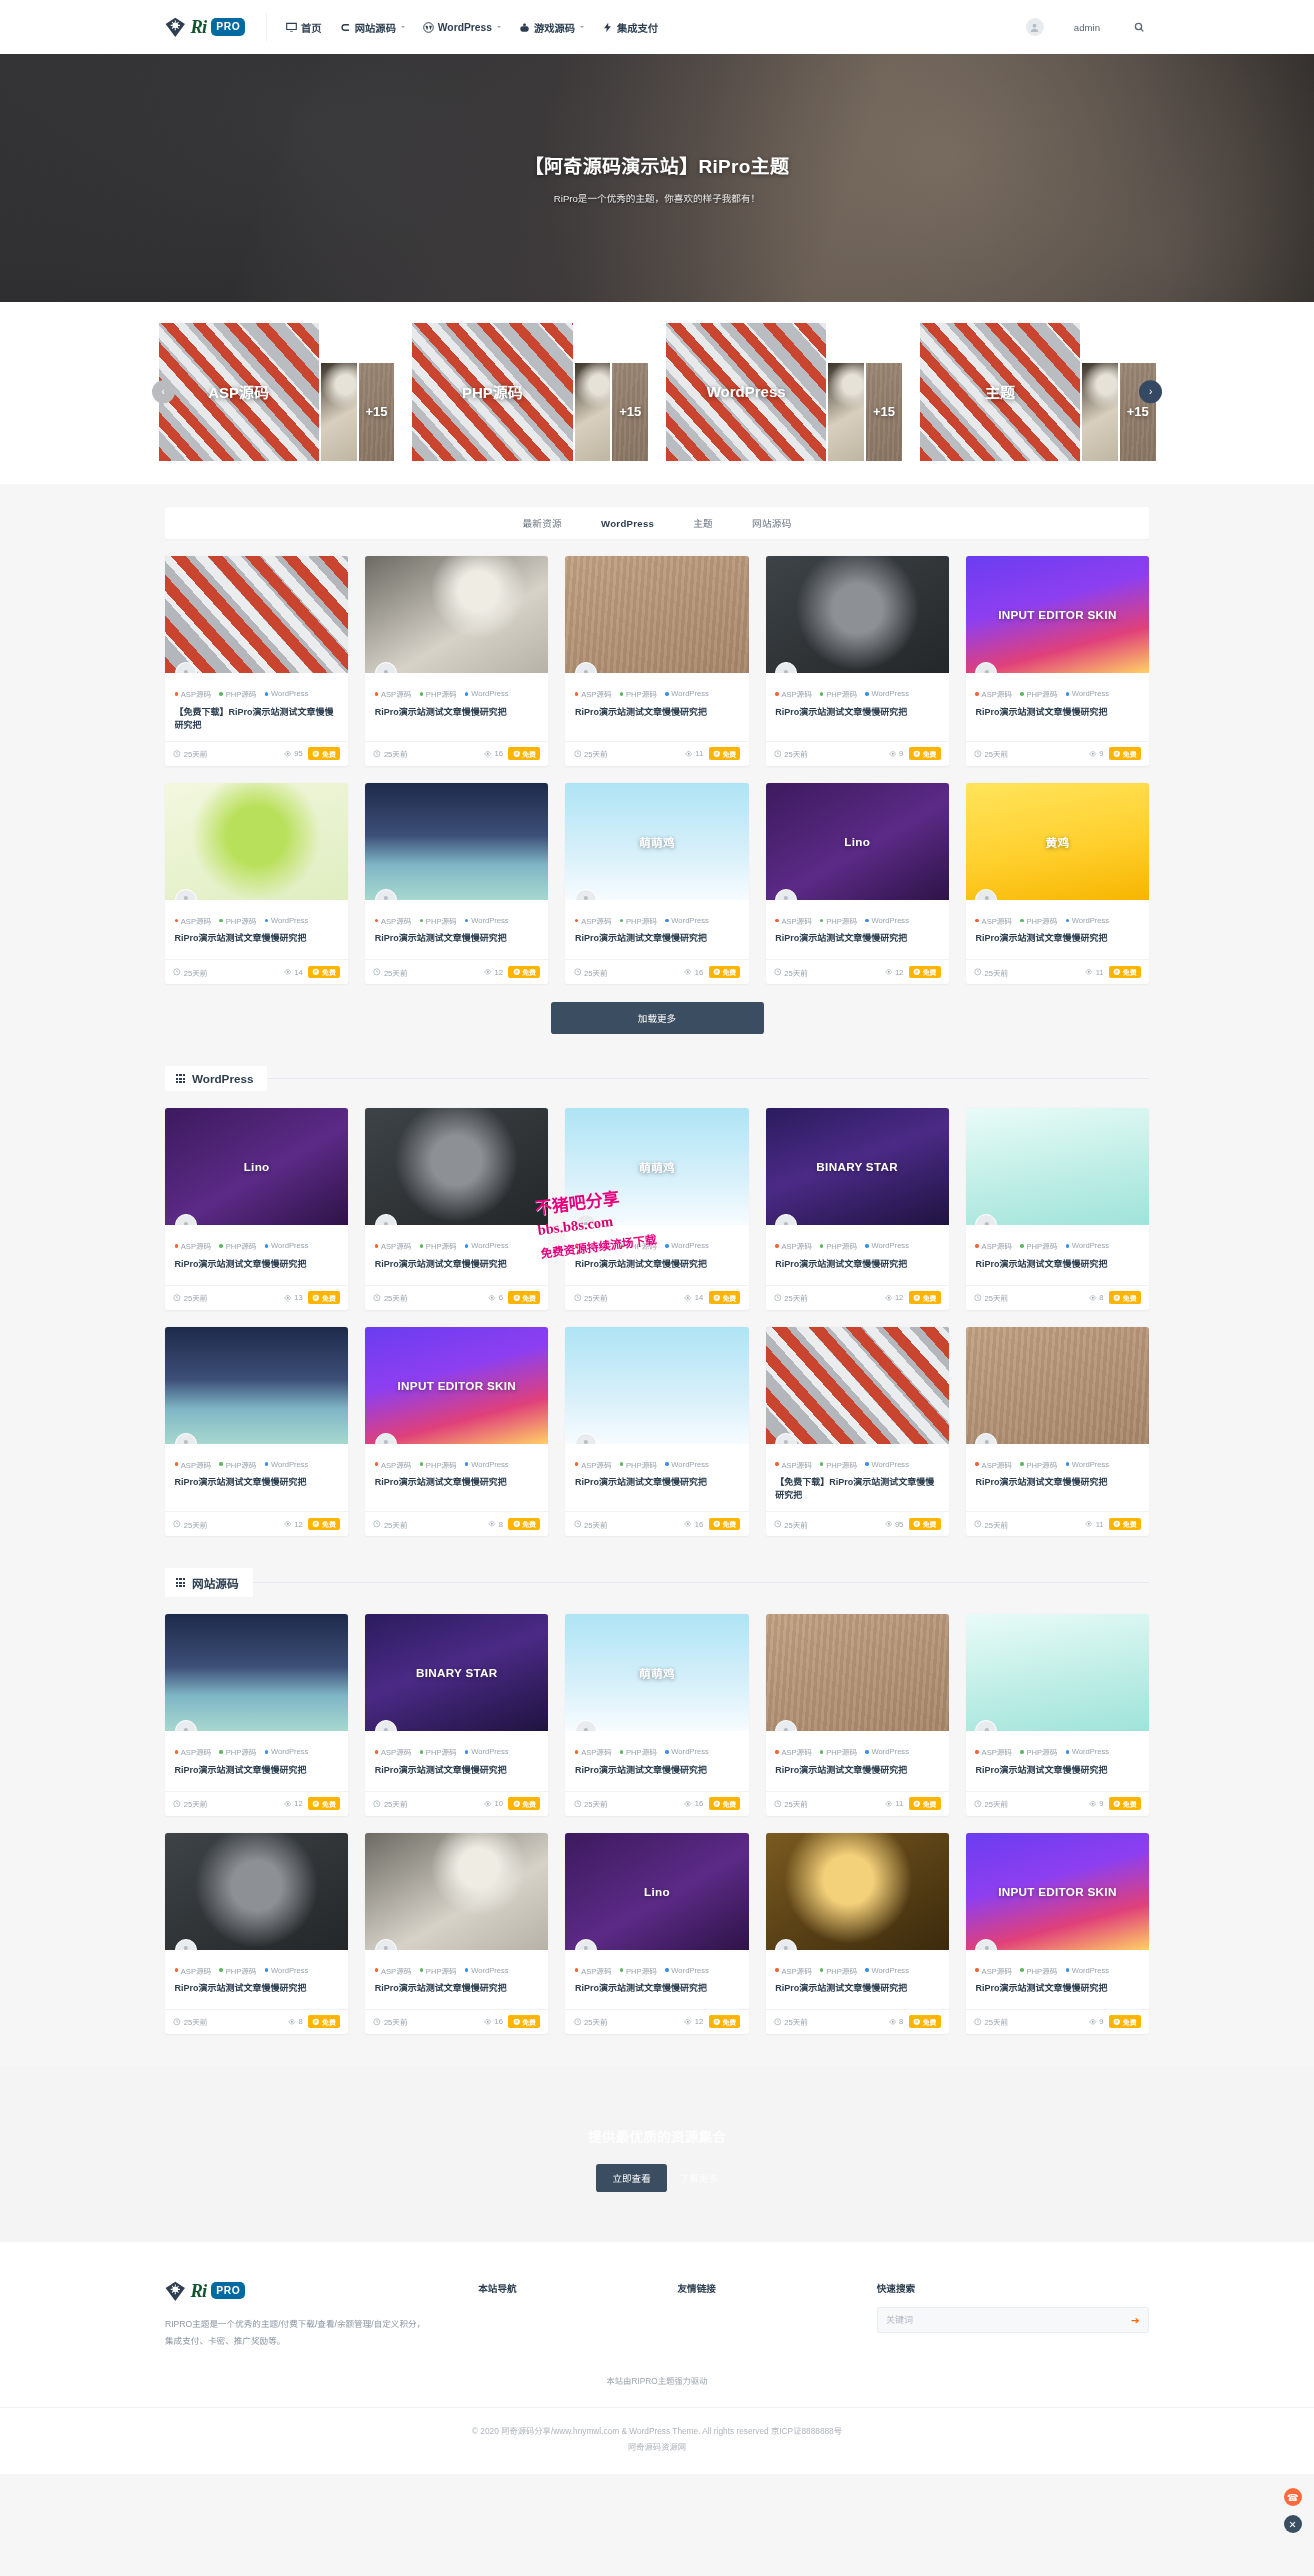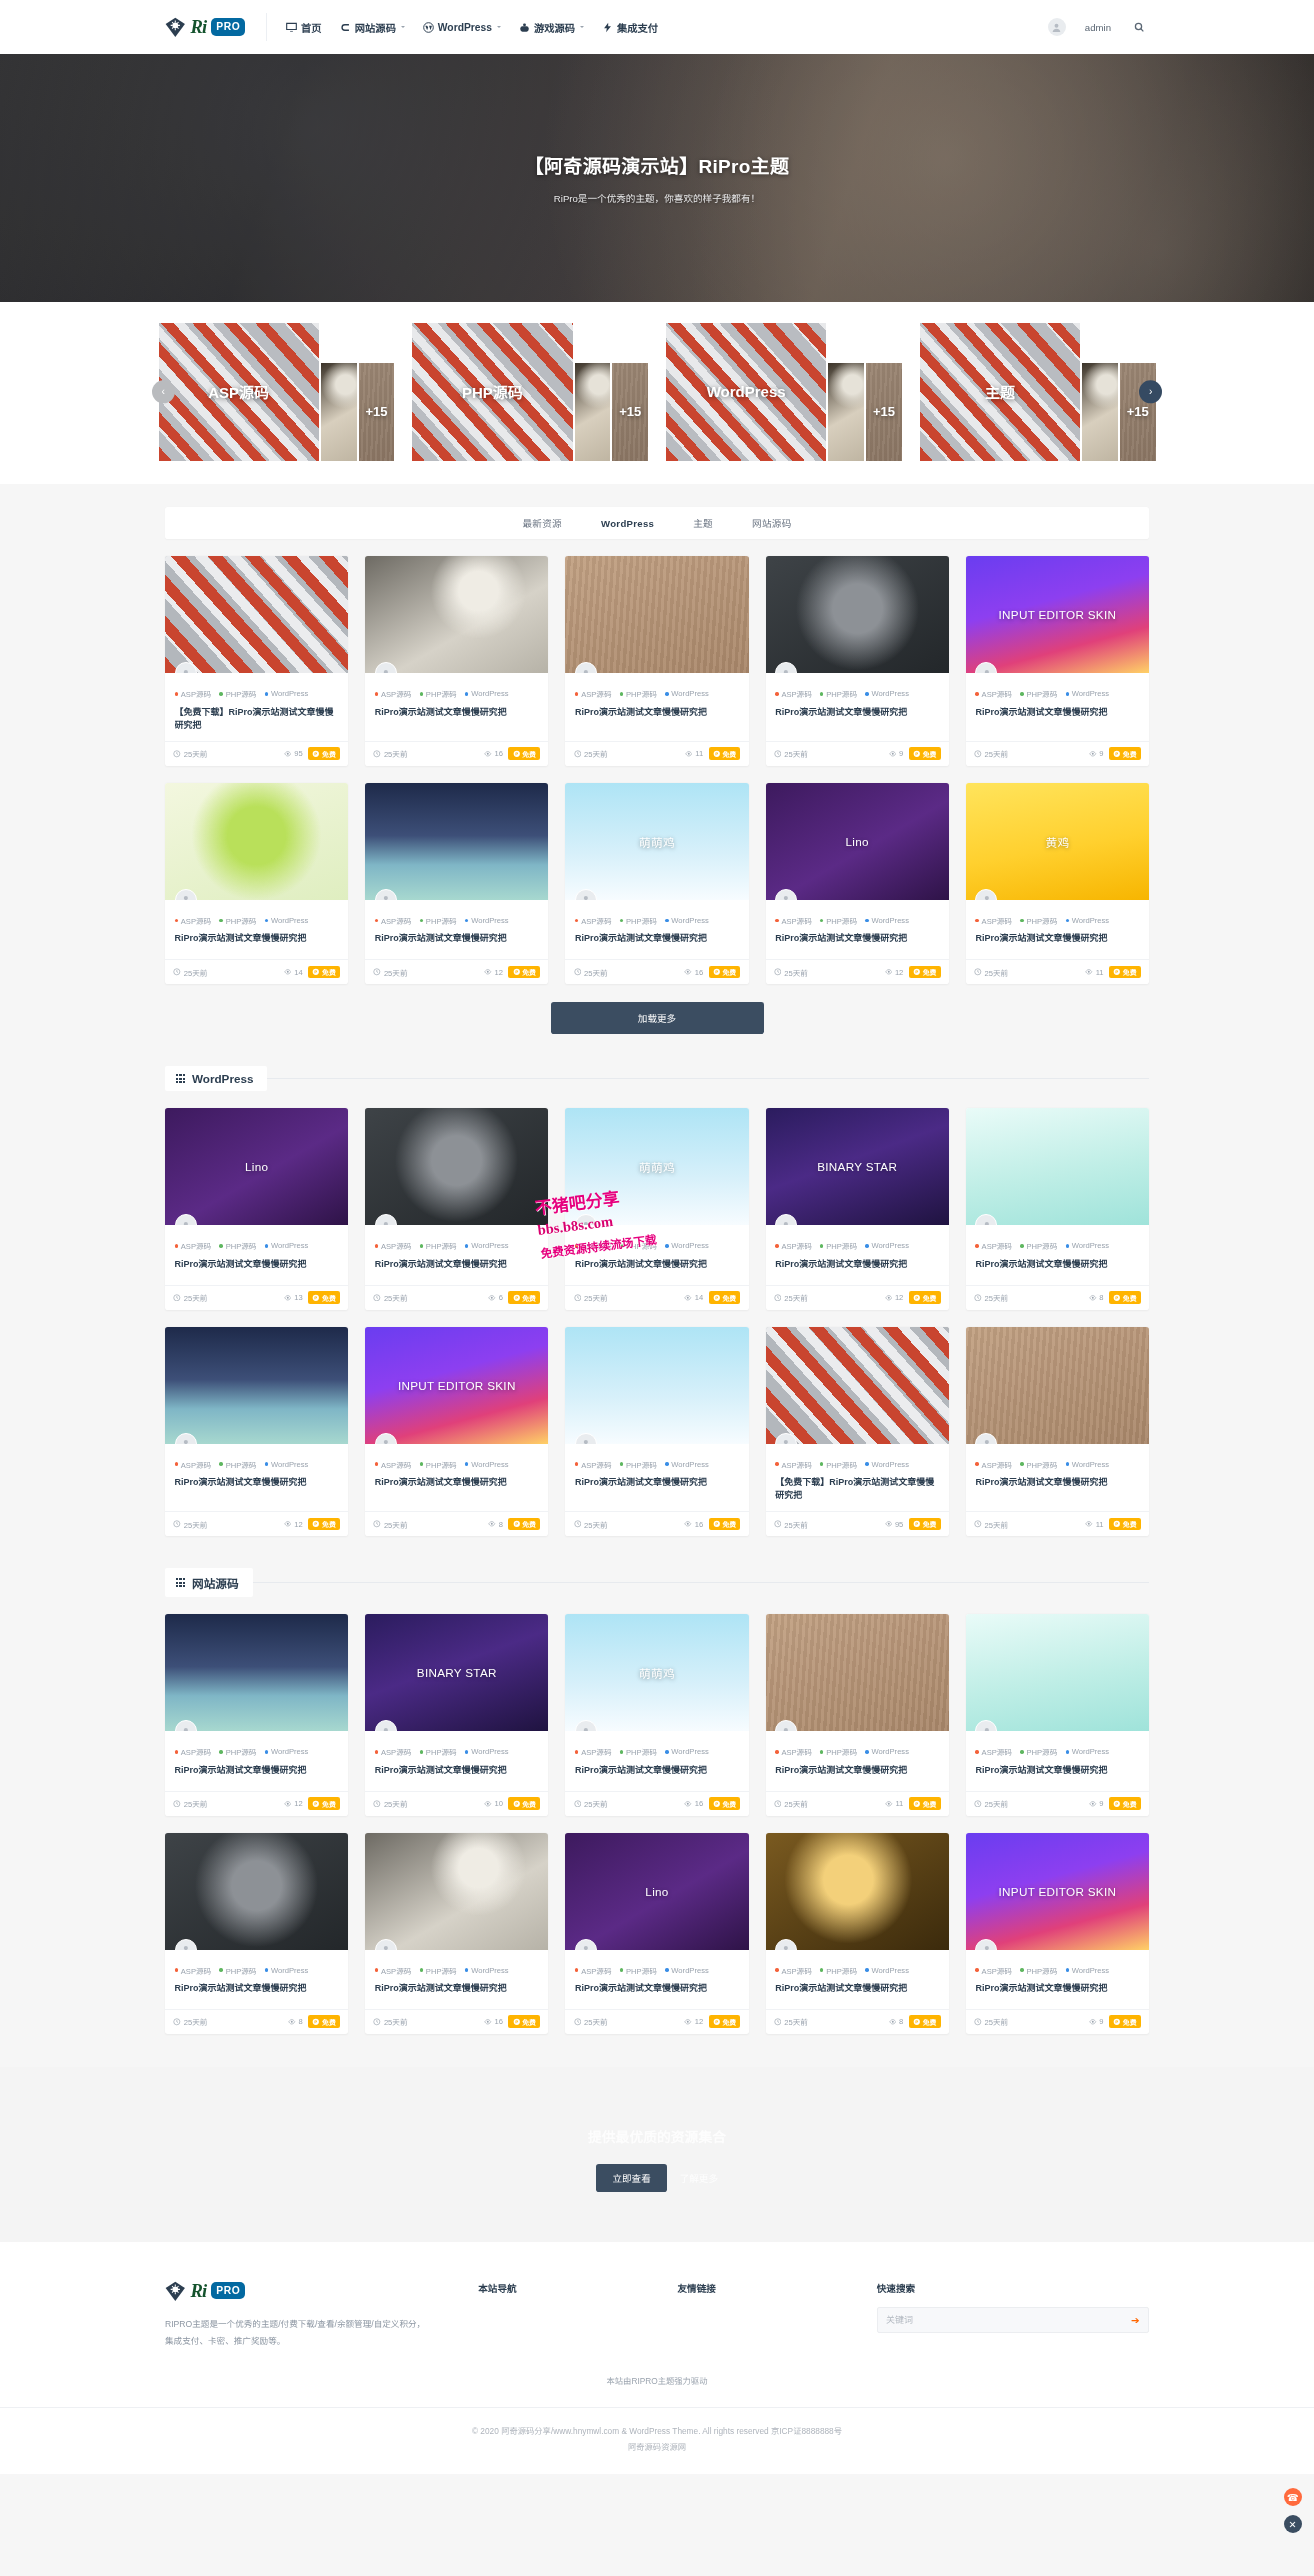--- a/index.html
+++ b/index.html
@@ -19,21 +19,21 @@
   .logo-ri{font:italic 900 18.6px/1 "Liberation Serif",serif;color:#14532d;letter-spacing:-0.7px;}
   .logo-pro{background:#0369a1;color:#fff;font:700 10.3px/1 "Liberation Sans",sans-serif;
             padding:3.4px 4.8px;border-radius:5px;letter-spacing:0.7px;}
   .nav{display:flex;align-items:center;margin-left:19px;gap:18px;}
   .nav-item{display:flex;align-items:center;gap:4.1px;font-size:10.3px;color:#2c3e50;font-weight:600;
             cursor:pointer;white-space:nowrap;}
   .nav-ico{width:11px;height:11px;display:inline-block;color:#2c3e50;}
   .nav-ico svg{display:block;width:11px;height:11px;fill:currentColor;}
   .caret{width:0;height:0;border-left:2.8px solid transparent;border-right:2.8px solid transparent;
          border-top:2.8px solid #9aa3ae;margin-left:0.7px;}
-  .header-right{margin-left:auto;display:flex;align-items:center;gap:19px;}
+  .header-right{margin-left:auto;display:flex;align-items:center;gap:30px;}
   .avatar{width:18px;height:18px;border-radius:50%;background:#e9ecef;display:flex;align-items:center;
           justify-content:center;}
   .avatar svg{width:11px;height:11px;fill:#b6bcc4;}
   .user-name{font-size:9.6px;color:#5a6673;}
   .search-btn{width:19px;height:19px;border-radius:50%;display:flex;align-items:center;justify-content:center;
               cursor:pointer;}
   .search-btn svg{width:10.3px;height:10.3px;fill:none;stroke:#5a6673;stroke-width:2;}
 
   
   .hero{height:248px;position:relative;overflow:hidden;
@@ -120,21 +120,21 @@
           linear-gradient(160deg,#f3f7df,#dfeec0);}
   .th-night{background:linear-gradient(180deg,#1e2a4a 0%,#3d4f78 45%,#7fb6c6 70%,#a7d8cf 100%);}
   .th-chick{background:linear-gradient(180deg,#aee4f5 0%,#d7f0fa 60%,#f7fcff 100%);}
   .th-purple{background:linear-gradient(150deg,#3d1a5e 0%,#5b2a86 55%,#2e1347 100%);}
   .th-yellow{background:linear-gradient(170deg,#ffe45c 0%,#ffd02e 55%,#f7b500 100%);}
   .th-mint{background:linear-gradient(170deg,#e9fbf8 0%,#bfeee6 55%,#9fe3da 100%);}
   .th-star{background:linear-gradient(160deg,#2b1c5e 0%,#4b2a86 45%,#1f1340 100%);}
   .th-gold{background:radial-gradient(circle at 45% 40%,#f3d07a 0 20%,rgba(0,0,0,0) 52%),
           linear-gradient(150deg,#7a5a20,#3b2a0c);}
   .th-label{position:absolute;inset:0;display:flex;align-items:center;justify-content:center;
-            color:#fff;font-size:11.7px;font-weight:400;text-shadow:0 1.4px 4.1px rgba(0,0,0,.4);
+            color:#fff;font-size:11.7px;font-weight:700;text-shadow:0 1.4px 4.1px rgba(0,0,0,.4);
             letter-spacing:0.3px;text-align:center;padding:0 6.9px;}
 
   
   .loadmore-wrap{display:flex;justify-content:center;margin-top:18px;}
   .loadmore{background:#3b4d61;color:#fff;font-size:9.6px;border:0;border-radius:2.8px;
             padding:9px 0;width:213px;cursor:pointer;}
 
   
   .sec-head{display:flex;align-items:center;margin-top:32px;}
   .sec-title{background:#fff;padding:6.2px 13.8px 6.2px 11px;border-radius:2.1px;display:flex;align-items:center;

